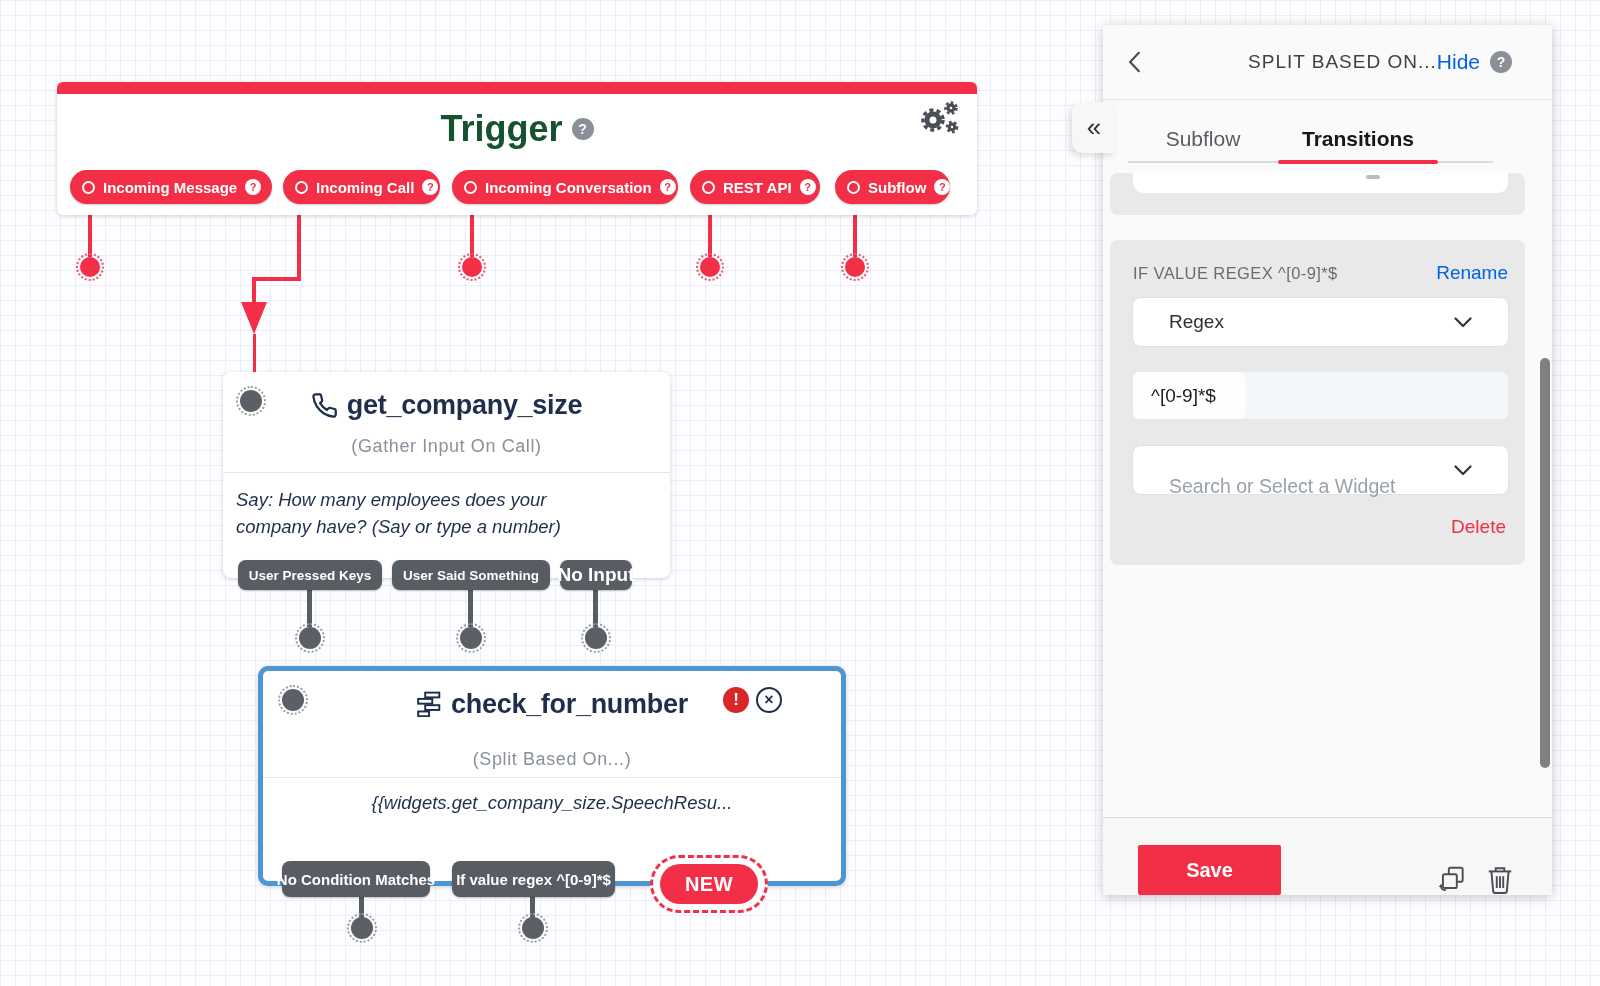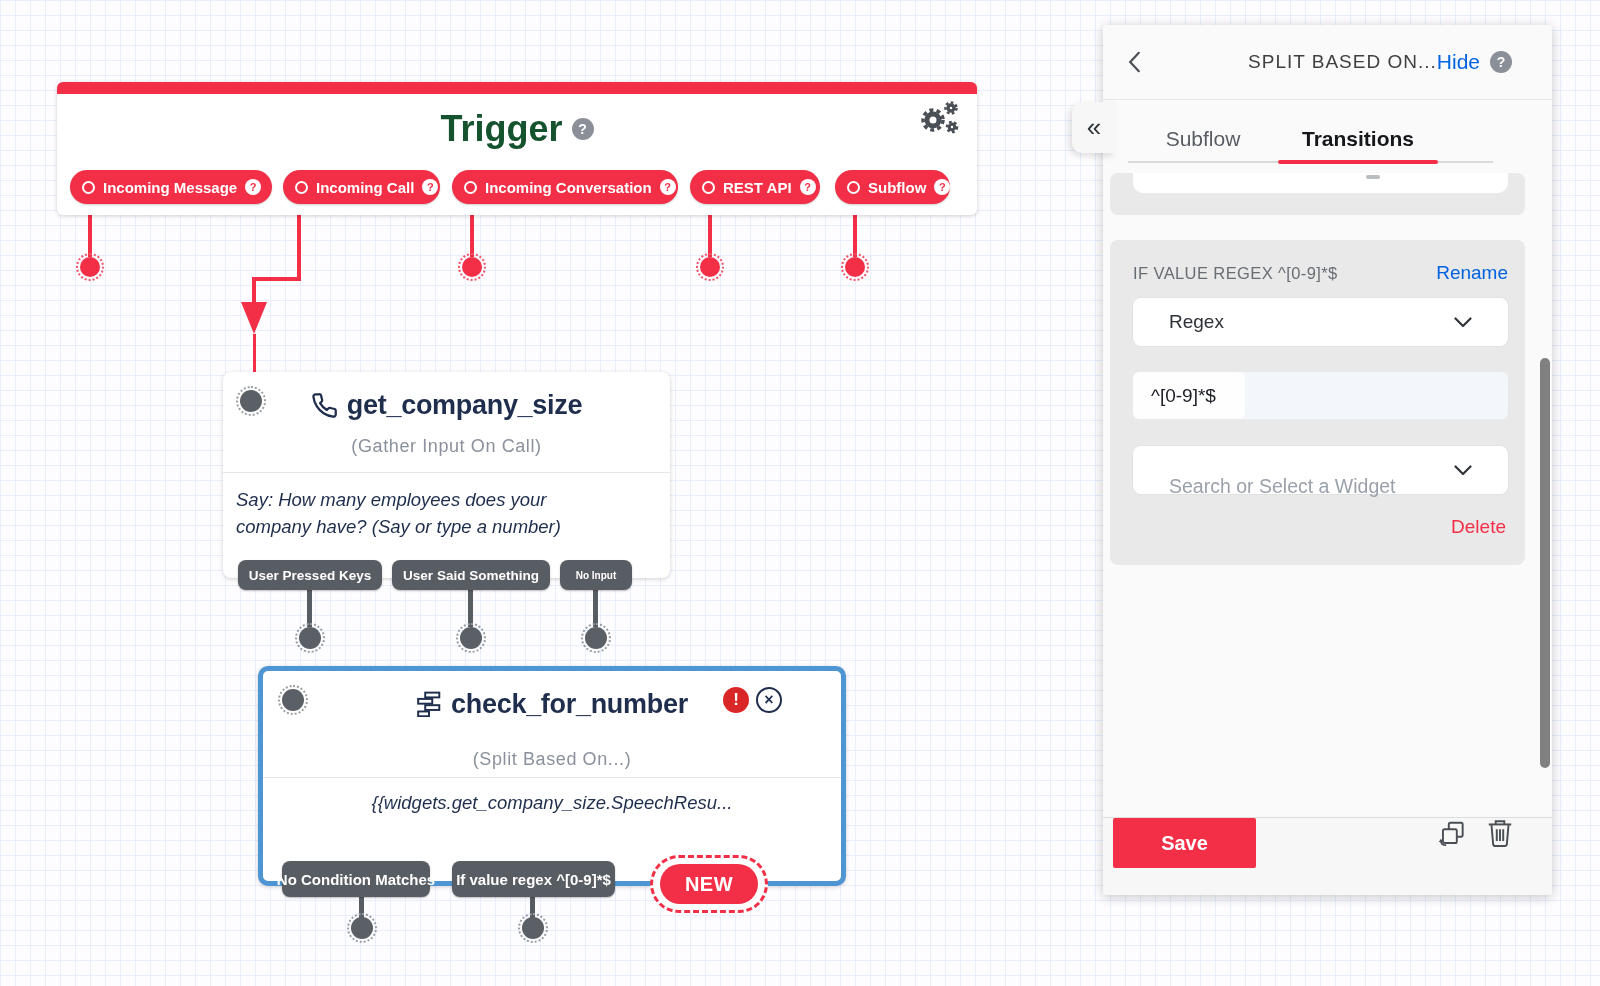--- a/index.html
+++ b/index.html
@@ -121,21 +121,21 @@
   .regex-hl { position:absolute; left:0; top:0; width:112px; height:100%;
     background:rgba(255,255,255,.85); border-radius:6px; }
   .regex-text { position:relative; padding-left:18px; font-size:19px; color:#1b1f24; }
   .delete-row { display:flex; justify-content:flex-end; padding-right:2px;text-align:right; }
 
   .scroll-thumb { position:absolute; left:437px; top:333px; width:10px; height:410px;
     background:#808080; border-radius:5px; }
 
   .p-footer { position:absolute; left:0; right:0; bottom:0; height:78px;
     border-top:1px solid #dcdcdc; background:#f7f7f7; border-radius:0 0 3px 3px;
-    display:flex; align-items:flex-start; padding:0 38px 0 10px; }
+    display:flex; align-items:flex-end; padding:0 38px 0 35px; }
   .save-btn { width:143px; height:50px; background:#f22f46; color:#fff;
     font-size:20px; font-weight:600; border:none; border-radius:2px;
     display:flex; align-items:center; justify-content:center; margin-right:auto; }
   .foot-icon { margin-left:18px; display:flex; align-items:center; }
 
   .mt14{margin-top:14px;} .mt26{margin-top:26px;} .mt27{margin-top:27px;} .mt22{margin-top:22px;}
 </style>
 </head>
 <body>
 
@@ -210,21 +210,21 @@
     </div>
     <div class="wsub" style="top:64px">(Gather Input On Call)</div>
     <div class="wdivider" style="top:100px"></div>
     <div class="wbody" style="left:13px;top:114px">
       <div>Say: How many employees does your</div>
       <div>company have? (Say or type a number)</div>
     </div>
   </div>
   <div class="ttab" style="left:238px;top:560px;width:144px;height:30px;font-size:13.5px;font-weight:600">User Pressed Keys</div>
   <div class="ttab" style="left:392px;top:560px;width:158px;height:30px;font-size:13.5px;font-weight:600">User Said Something</div>
-  <div class="ttab" style="left:560px;top:560px;width:72px;height:30px;font-size:10px;font-weight:600">No Input</div>
+  <div class="ttab" style="left:560px;top:560px;width:72px;height:30px;font-size:19px;font-weight:600">No Input</div>
   <div class="stem" style="left:307px;top:590px;height:37px"></div>
   <div class="stem" style="left:468px;top:590px;height:37px"></div>
   <div class="stem" style="left:593px;top:590px;height:37px"></div>
   <div class="graydot" style="left:299px;top:627px"></div>
   <div class="graydot" style="left:460px;top:627px"></div>
   <div class="graydot" style="left:585px;top:627px"></div>
 
   <div class="card cfn-card">
     <div class="graydot" style="left:19px;top:18px"></div>
     <div class="wtitle-row" style="top:16px;height:34px">

